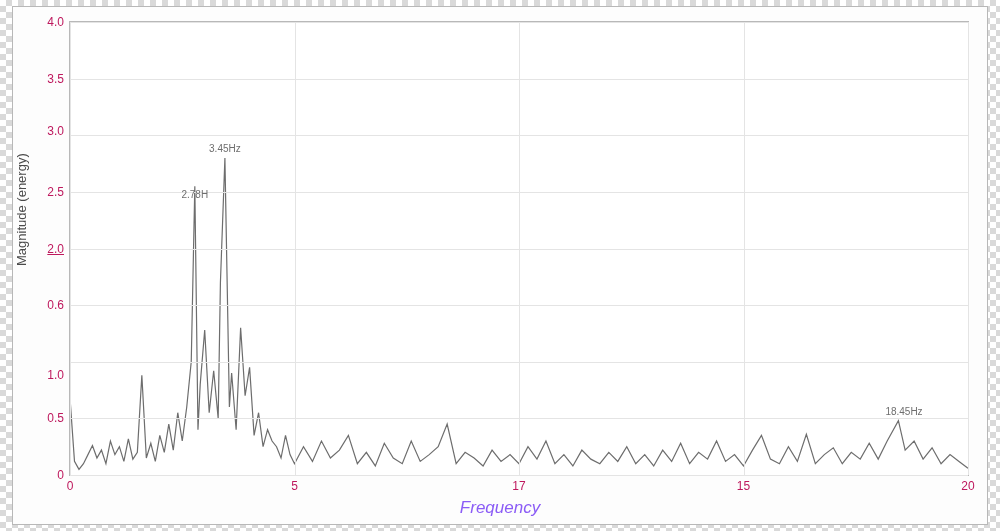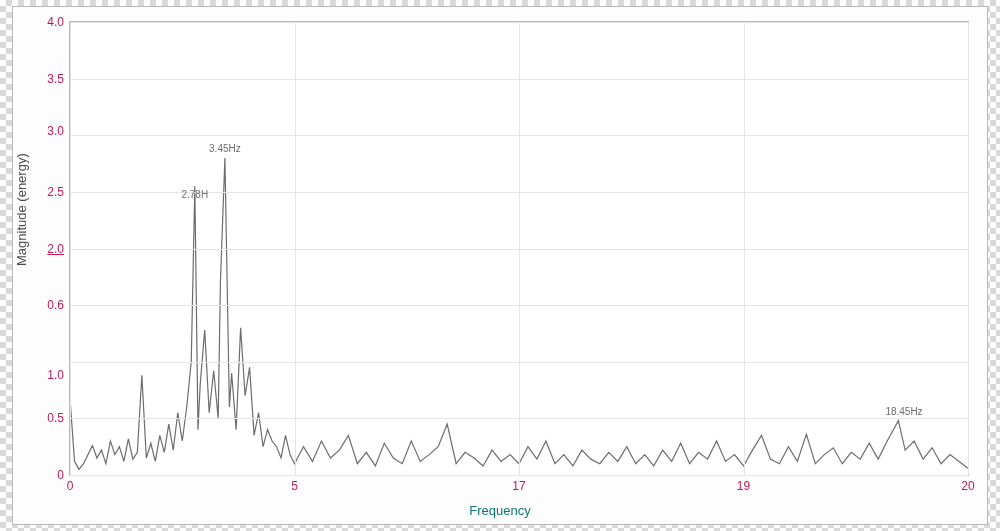--- a/index.html
+++ b/index.html
@@ -61,22 +61,23 @@
     transform-origin: left center;
     font-size: 13px;
     color: #4a4a4a;
     white-space: nowrap;
   }
   .xlabel {
     position: absolute;
     left: 50%;
     bottom: 6px;
     transform: translateX(-50%);
-    font-size: 13px;
-    color: #0f766e;
+    font-size: 17px;
+    color: #8b5cf6;
+    font-style: italic;
   }
   svg.series {
     position: absolute;
     inset: 0;
     width: 100%;
     height: 100%;
   }
   .annotation {
     position: absolute;
     font-size: 10px;
@@ -98,21 +99,21 @@
       <svg class="series" id="series-svg" preserveAspectRatio="none" viewBox="0 0 898 453">
           <path d="M0.00 375.99 L4.49 439.41 L8.98 447.34 L13.47 441.68 L17.96 432.62 L22.45 423.56 L26.94 436.01 L31.43 428.08 L35.92 441.68 L40.41 419.02 L44.90 432.62 L49.39 424.69 L53.88 439.41 L58.37 416.76 L62.86 437.14 L67.35 430.35 L71.84 353.34 L76.33 436.01 L80.82 421.29 L85.31 439.41 L89.80 413.36 L94.29 430.35 L98.78 402.04 L103.27 428.08 L107.76 390.71 L112.25 419.02 L116.74 385.05 L121.23 339.75 L124.82 164.21 L127.97 407.70 L130.21 362.40 L134.70 308.04 L139.19 390.71 L143.68 348.81 L148.17 396.38 L150.42 260.48 L154.91 135.90 L159.39 385.05 L161.64 351.07 L166.13 407.70 L170.62 305.77 L175.11 373.73 L179.60 345.41 L184.09 413.36 L188.58 390.71 L193.07 424.69 L197.56 407.70 L202.05 419.02 L206.54 424.69 L211.03 436.01 L215.52 413.36 L220.01 432.62 L224.50 441.68 L233.48 424.69 L242.46 439.41 L251.44 419.02 L260.42 436.01 L269.40 428.08 L278.38 413.36 L287.36 441.68 L296.34 430.35 L305.32 443.94 L314.30 421.29 L323.28 436.01 L332.26 441.68 L341.24 419.02 L350.22 439.41 L359.20 432.62 L368.18 424.69 L377.16 402.04 L386.14 441.68 L395.12 430.35 L404.10 436.01 L413.08 443.94 L422.06 428.08 L431.04 439.41 L440.02 432.62 L449.00 441.68 L457.98 424.69 L466.96 437.14 L475.94 419.02 L484.92 441.68 L493.90 432.62 L502.88 443.94 L511.86 428.08 L520.84 437.14 L529.82 441.68 L538.80 430.35 L547.78 439.41 L556.76 424.69 L565.74 441.68 L574.72 432.62 L583.70 443.94 L592.68 428.08 L601.66 439.41 L610.64 421.29 L619.62 441.68 L628.60 430.35 L637.58 437.14 L646.56 419.02 L655.54 439.41 L664.52 432.62 L673.50 443.94 L682.48 428.08 L691.46 413.36 L700.44 437.14 L709.42 441.68 L718.40 424.69 L727.38 439.41 L736.36 412.23 L745.34 441.68 L754.32 432.62 L763.30 425.82 L772.28 441.68 L781.26 430.35 L790.24 437.14 L799.22 421.29 L808.20 437.14 L817.18 419.02 L828.40 398.64 L835.14 428.08 L844.12 419.02 L853.10 437.14 L862.08 425.82 L871.06 441.68 L880.04 432.62 L889.02 439.41 L898.00 446.20 " fill="none" stroke="#6d6d6d" stroke-width="1.2"></path>
         </svg>
     <div class="grid-line-v" style="left: 0px;"></div>
         <div class="tick-label-x" style="left: 0px;">0</div>
         <div class="grid-line-v" style="left: 224.5px;"></div>
         <div class="tick-label-x" style="left: 224.5px;">5</div>
         <div class="grid-line-v" style="left: 449px;"></div>
         <div class="tick-label-x" style="left: 449px;">17</div>
         <div class="grid-line-v" style="left: 673.5px;"></div>
-        <div class="tick-label-x" style="left: 673.5px;">19</div>
+        <div class="tick-label-x" style="left: 673.5px;">15</div>
         <div class="grid-line-v" style="left: 898px;"></div>
         <div class="tick-label-x" style="left: 898px;">20</div>
         <div class="grid-line-h" style="top: 453px;"></div>
         <div class="tick-label-y" style="top: 453px;">0</div>
         <div class="grid-line-h" style="top: 396.375px;"></div>
         <div class="tick-label-y" style="top: 396.375px;">0.5</div>
         <div class="grid-line-h" style="top: 339.75px;"></div>
         <div class="tick-label-y" style="top: 339.75px; margin-top: 13px;">1.0</div>
         <div class="grid-line-h" style="top: 283.125px;"></div>
         <div class="tick-label-y" style="top: 283.125px;">0.6</div>

